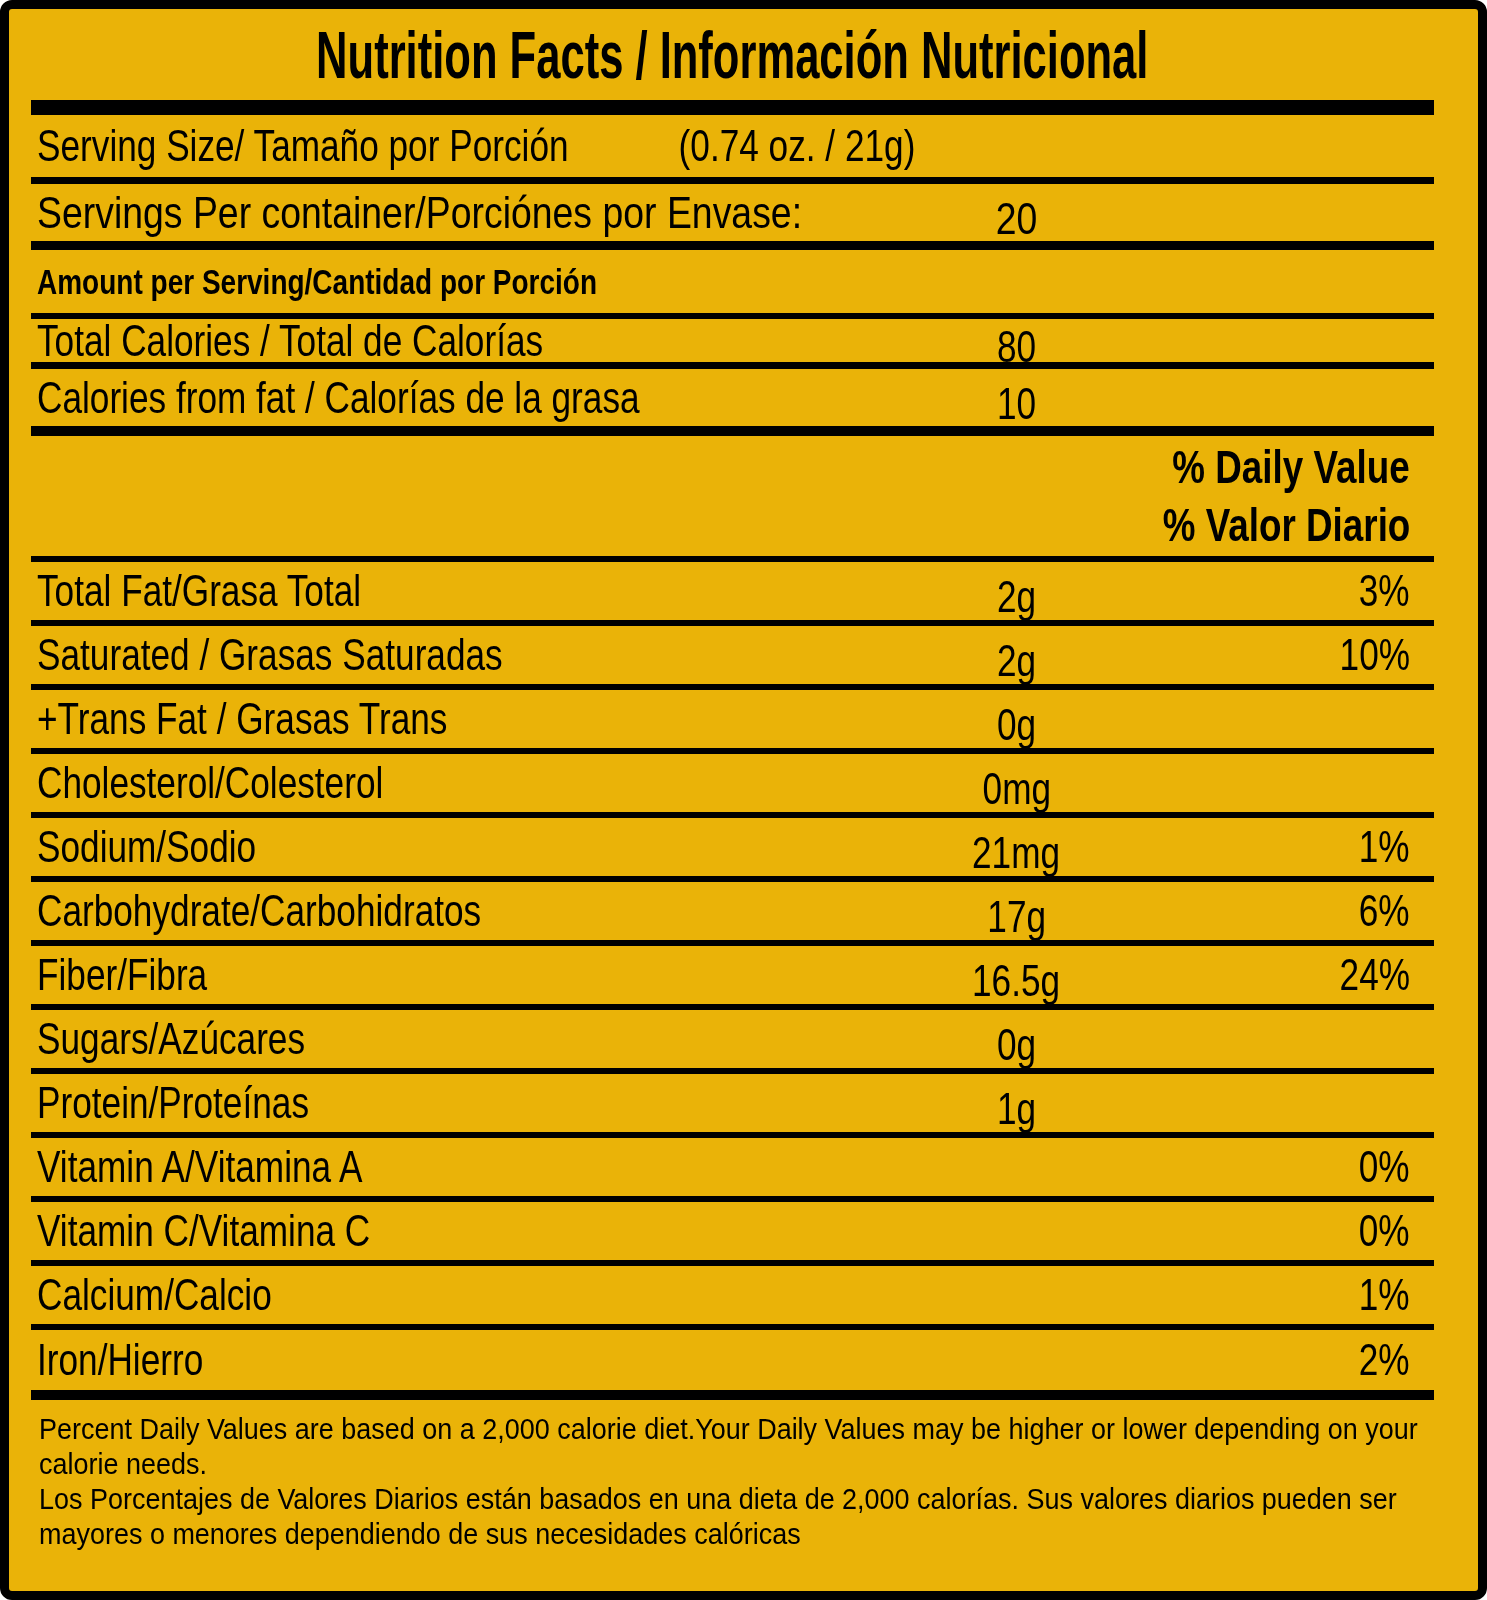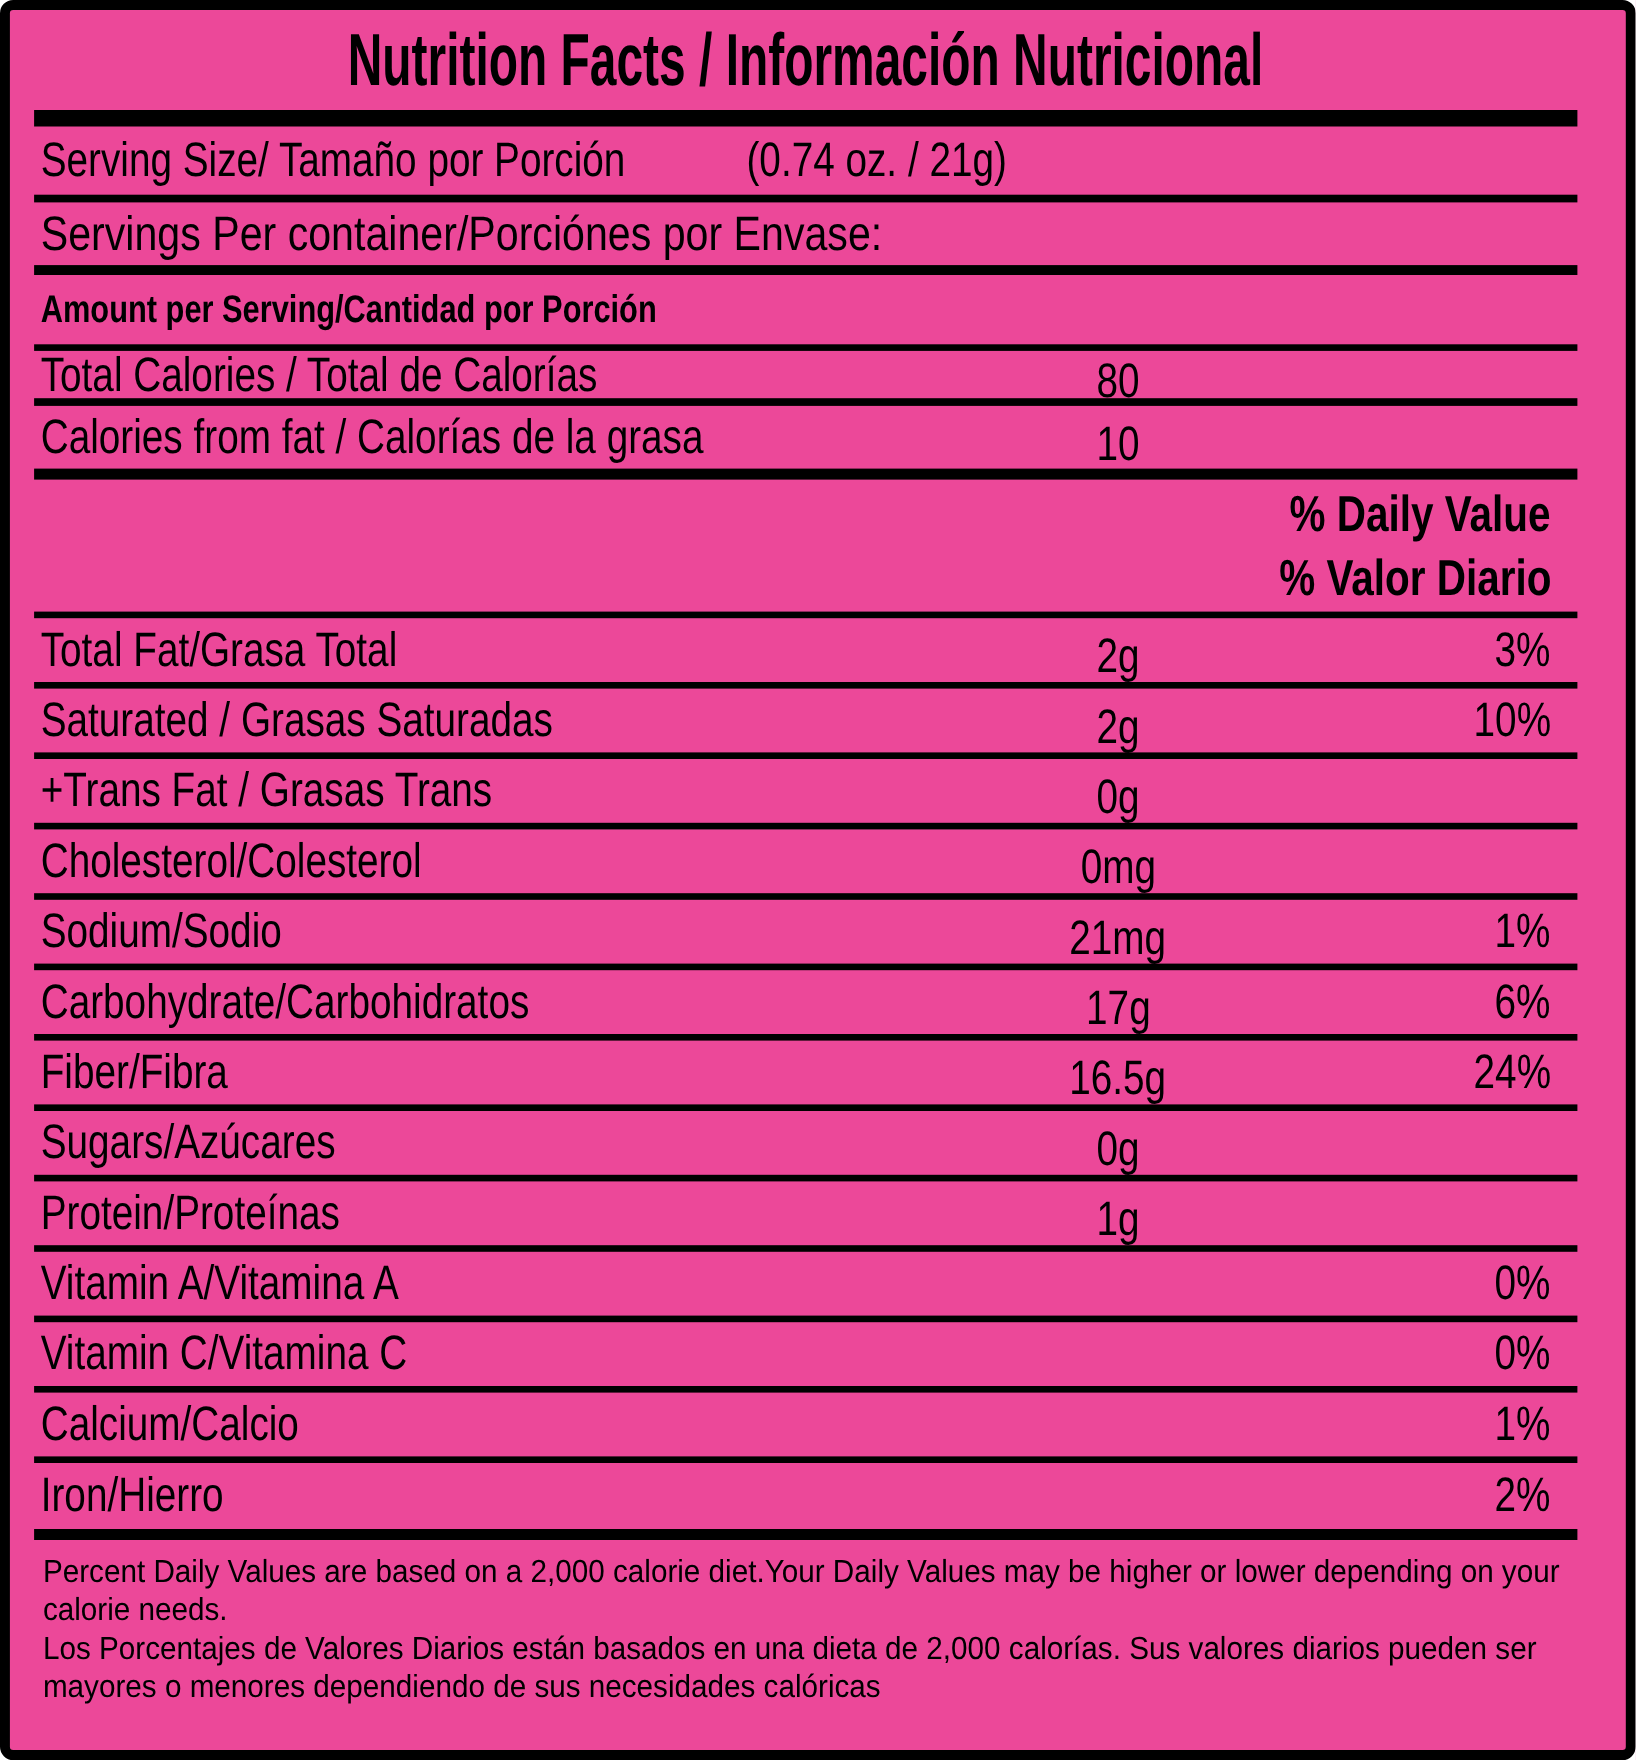--- a/index.html
+++ b/index.html
@@ -10,21 +10,21 @@
     height: 1600px;
     font-family: "Liberation Sans", "DejaVu Sans", sans-serif;
     color: #000;
   }
   .label {
     box-sizing: border-box;
     width: 1487px;
     height: 1600px;
     border: 9px solid #000;
     border-radius: 12px;
-    background: #ec4899;
+    background: #eab308;
     overflow: hidden;
   }
   .inner {
     margin-left: 22px;
     margin-right: 44px;
   }
   
   .cx {
     display: inline-block;
     white-space: nowrap;
@@ -119,20 +119,21 @@
     </div>
     <div class="bar bar-title"></div>
 
     <div class="row r-serving">
       <span class="lbl w-serv"><span class="cx">Serving Size/ Tamaño por Porción</span></span>
       <span class="val-center"><span class="cx">(0.74 oz. / 21g)</span></span>
     </div>
 
     <div class="row r-servings">
       <span class="lbl"><span class="cx">Servings Per container/Porciónes por Envase:</span></span>
+      <span class="amt"><span class="cx">20</span></span>
       <span class="pct"></span>
     </div>
 
     <div class="row r-amt-h">
       <span class="lbl bold"><span class="cx">Amount per Serving/Cantidad por Porción</span></span>
     </div>
 
     <div class="row r-cal">
       <span class="lbl"><span class="cx">Total Calories / Total de Calorías</span></span>
       <span class="amt"><span class="cx">80</span></span>

